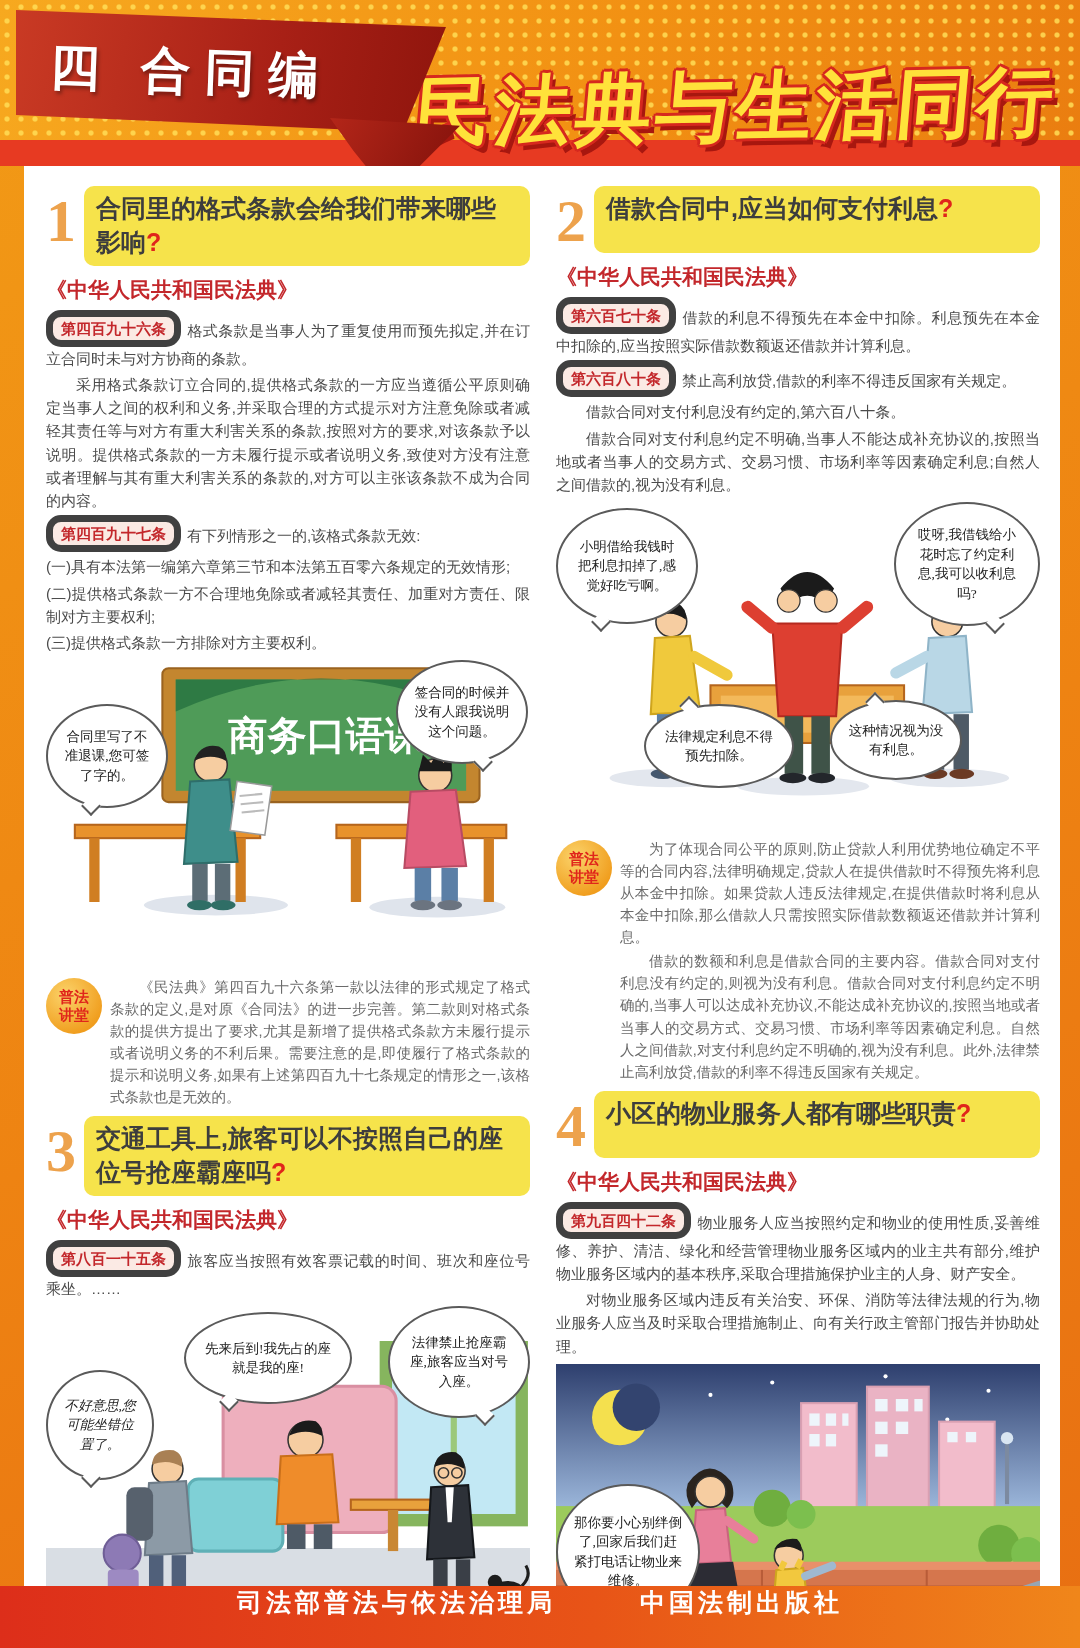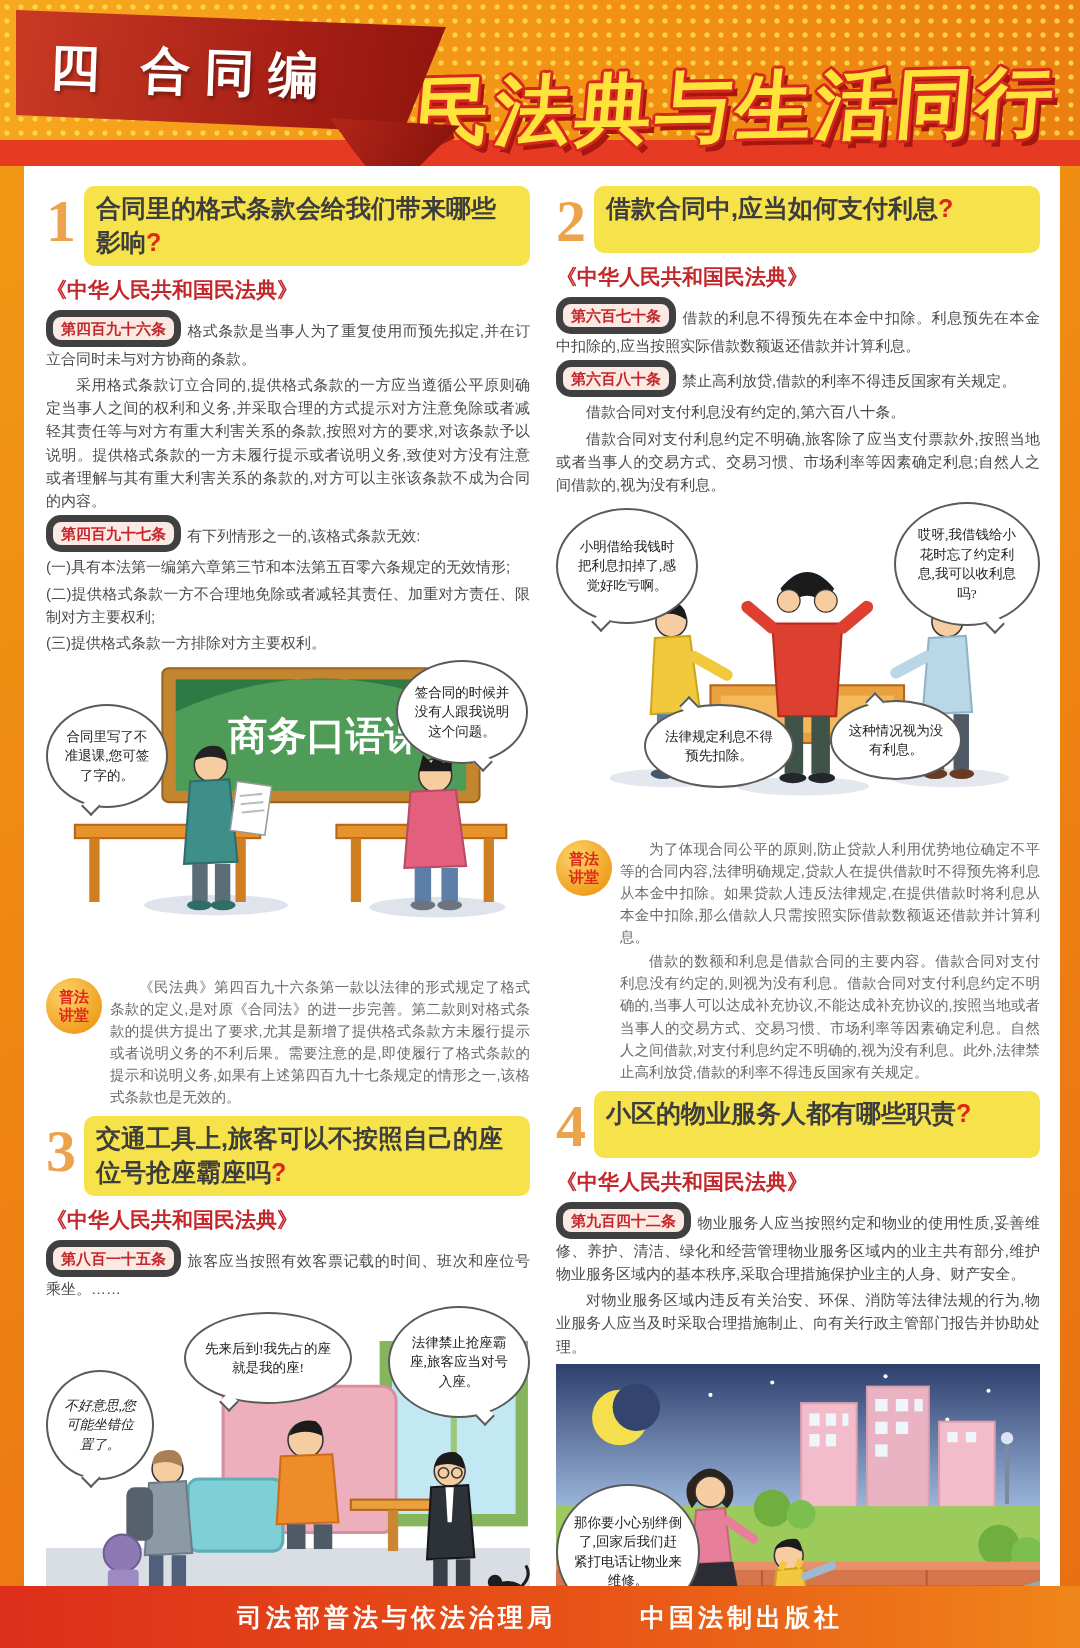--- a/index.html
+++ b/index.html
@@ -99,21 +99,21 @@
     color:#e0251b; font-weight:bold; font-size:15px; line-height:1.25;
     display:flex; flex-direction:column; align-items:center; justify-content:center;
     font-family:"Liberation Serif", serif;
   }
   .lecture-text { font-size:14.5px; color:#6a6a6a; line-height:1.52; text-align:justify;margin-top:48px; }
   .lecture-text p { text-indent:2em; margin:0 0 2px; }
   
   .footer {
     position:absolute; left:0; right:0; bottom:0; height:62px;
     background:linear-gradient(90deg,#dd2e1a 0%,#e85417 55%,#f0861a 100%);
-    display:flex; align-items:center; justify-content:center; gap:84px;
+    display:flex; align-items:flex-start; justify-content:center; gap:84px;
   }
   .footer span { color:#ffffff; font-size:25px; font-weight:bold; letter-spacing:4px; }
 </style>
 </head>
 <body>
 
 <div class="page">
 
   <div class="header">
     <div class="header-band"></div>
@@ -280,21 +280,21 @@
         <div>
           <div class="sec-head">
             <div class="sec-num">2</div>
             <div class="sec-title"><span>借款合同中,应当如何支付利息</span><span class="qmark">?</span></div>
           </div>
           <div class="source">《中华人民共和国民法典》</div>
           <div class="law">
             <p><span class="badge">第六百七十条</span><span>借款的利息不得预先在本金中扣除。利息预先在本金中扣除的,应当按照实际借款数额返还借款并计算利息。</span></p>
             <p><span class="badge">第六百八十条</span><span>禁止高利放贷,借款的利率不得违反国家有关规定。</span></p>
             <p class="indent">借款合同对支付利息没有约定的,第六百八十条。</p>
-            <p class="indent">借款合同对支付利息约定不明确,旅客除了应当支付票款外,按照当地或者当事人的交易方式、交易习惯、市场利率等因素确定利息;自然人之间借款的,视为没有利息。</p>
+            <p class="indent">借款合同对支付利息约定不明确,当事人不能达成补充协议的,按照当地或者当事人的交易方式、交易习惯、市场利率等因素确定利息;自然人之间借款的,视为没有利息。</p>
           </div>
 
           <div class="scene" style="height:288px;">
             <div class="bubble" style="left:0; top:6px; width:142px; height:116px;">小明借给我钱时把利息扣掉了,感觉好吃亏啊。</div>
             <div class="bubble tail-right" style="right:0; top:0; width:146px; height:124px;">哎呀,我借钱给小花时忘了约定利息,我可以收利息吗?</div>
             <div class="bubble tail-top" style="left:88px; bottom:2px; width:150px; height:84px;">法律规定利息不得预先扣除。</div>
             <div class="bubble tail-top" style="right:78px; bottom:10px; width:132px; height:80px;">这种情况视为没有利息。</div>
             <svg viewBox="0 0 470 288">
               <ellipse cx="110" cy="268" rx="58" ry="9" fill="#e3e7ee"></ellipse>
               <ellipse cx="240" cy="276" rx="64" ry="9" fill="#e3e7ee"></ellipse>

